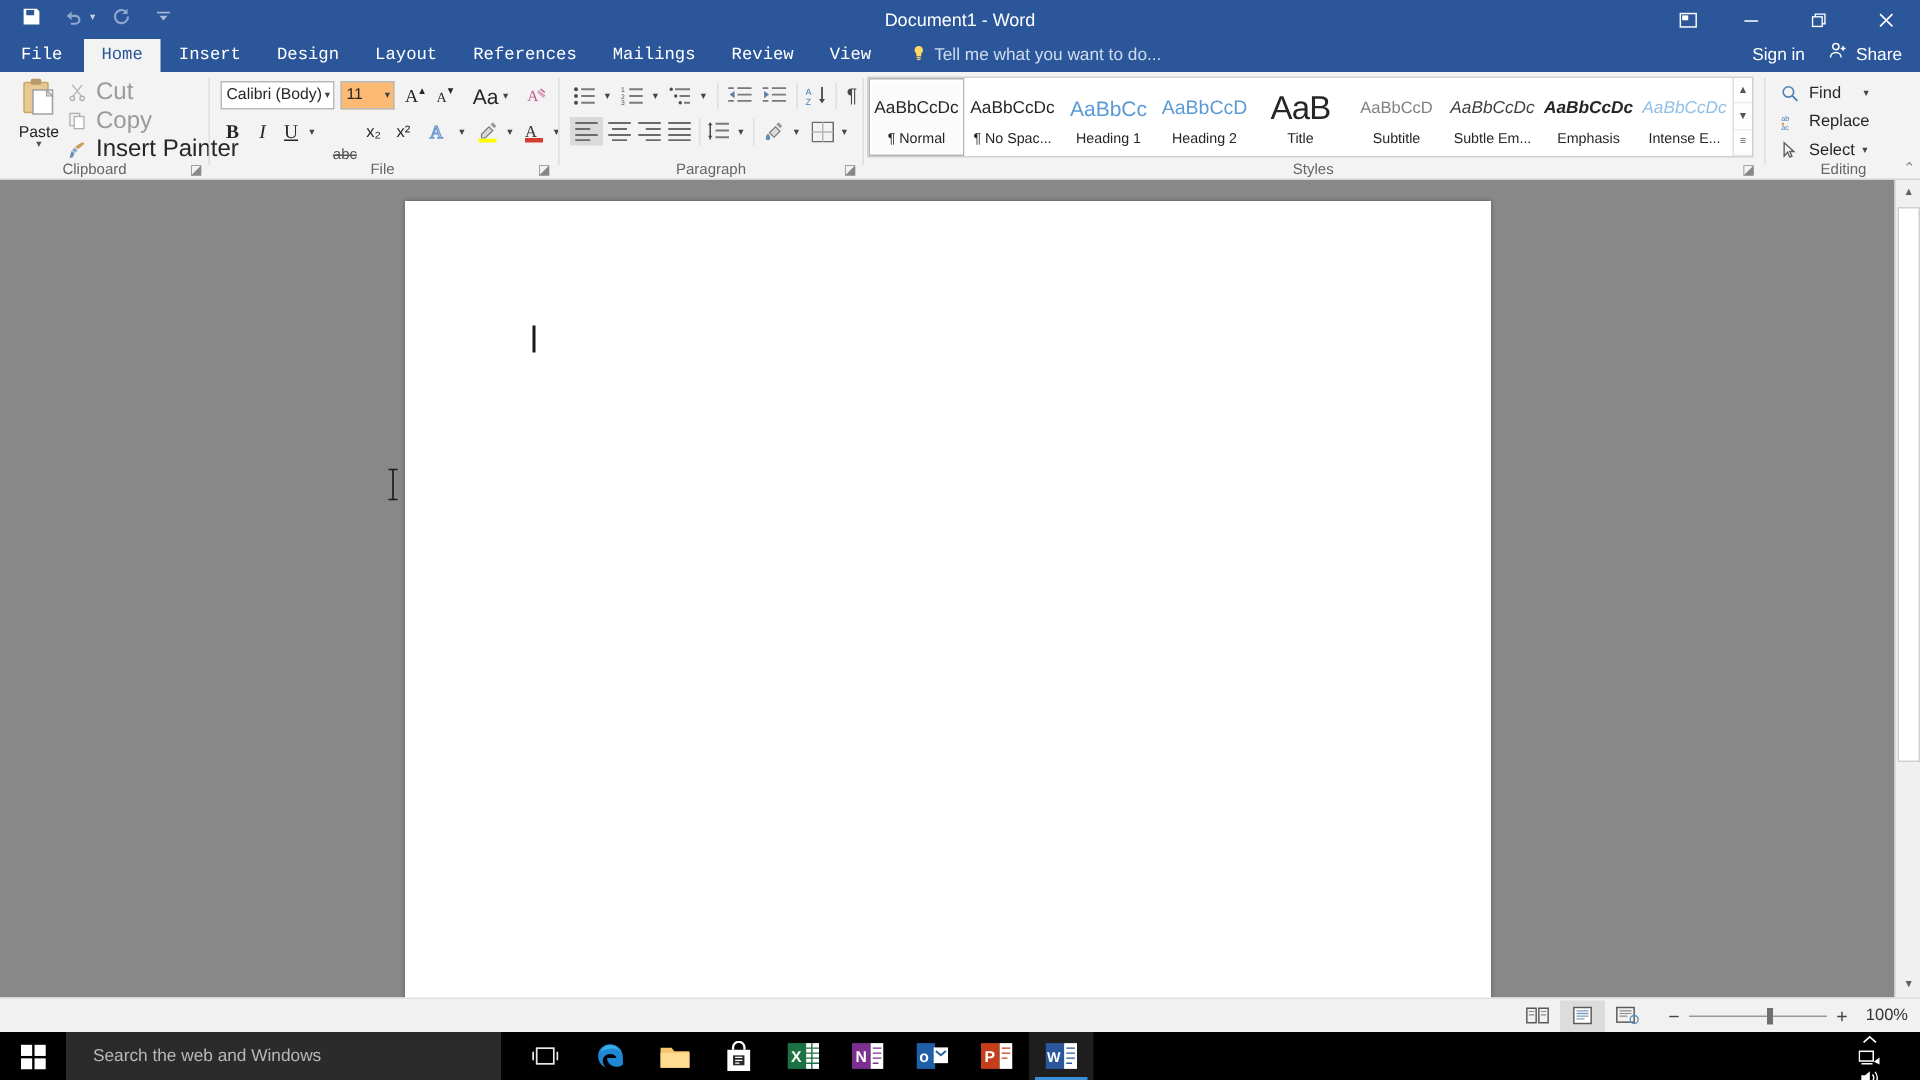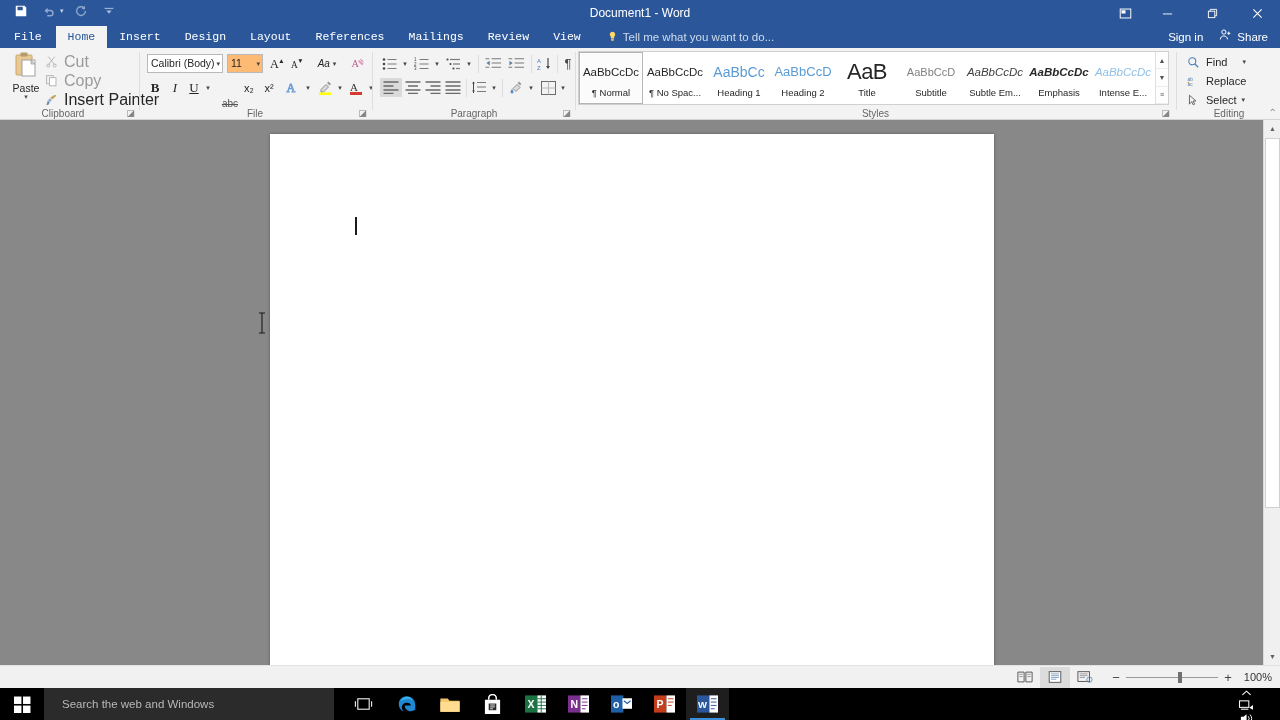--- a/index.html
+++ b/index.html
@@ -412,21 +412,21 @@
             <text x="10" y="7" font-family="Liberation Serif, serif" font-size="8" fill="#262626">▴</text>
           </svg>
       </div>
       <div class="ico-btn" style="left:148px; top:6px; width:20px; height:19px;">
         <svg width="17" height="15" viewBox="0 0 18 16">
             <text x="1" y="13" font-family="Liberation Serif, serif" font-size="10" fill="#262626">A</text>
             <text x="9" y="7" font-family="Liberation Serif, serif" font-size="8" fill="#262626">▾</text>
           </svg>
       </div>
       <div class="ico-btn" style="left:172px; top:6px; width:30px; height:19px; gap:3px;">
-        <span style="font-size:10px;font-style:italic;">Aa</span>
+        <span style="font-size:14px;">Aa</span>
         <span class="cbo-caret">▾</span>
       </div>
       <div class="ico-btn" style="left:208px; top:6px; width:22px; height:19px;">
         <svg width="16" height="15" viewBox="0 0 16 16">
             <text x="0" y="12" font-family="Liberation Serif, serif" font-size="11" fill="#c05a8a">A</text>
             <path d="M8 4l5 4-1.5 2L7 6z" fill="#e0a0c0"></path>
             <path d="M9.5 3.5l3 2.5" stroke="#c05a8a" stroke-width="1"></path>
           </svg>
       </div>
 

